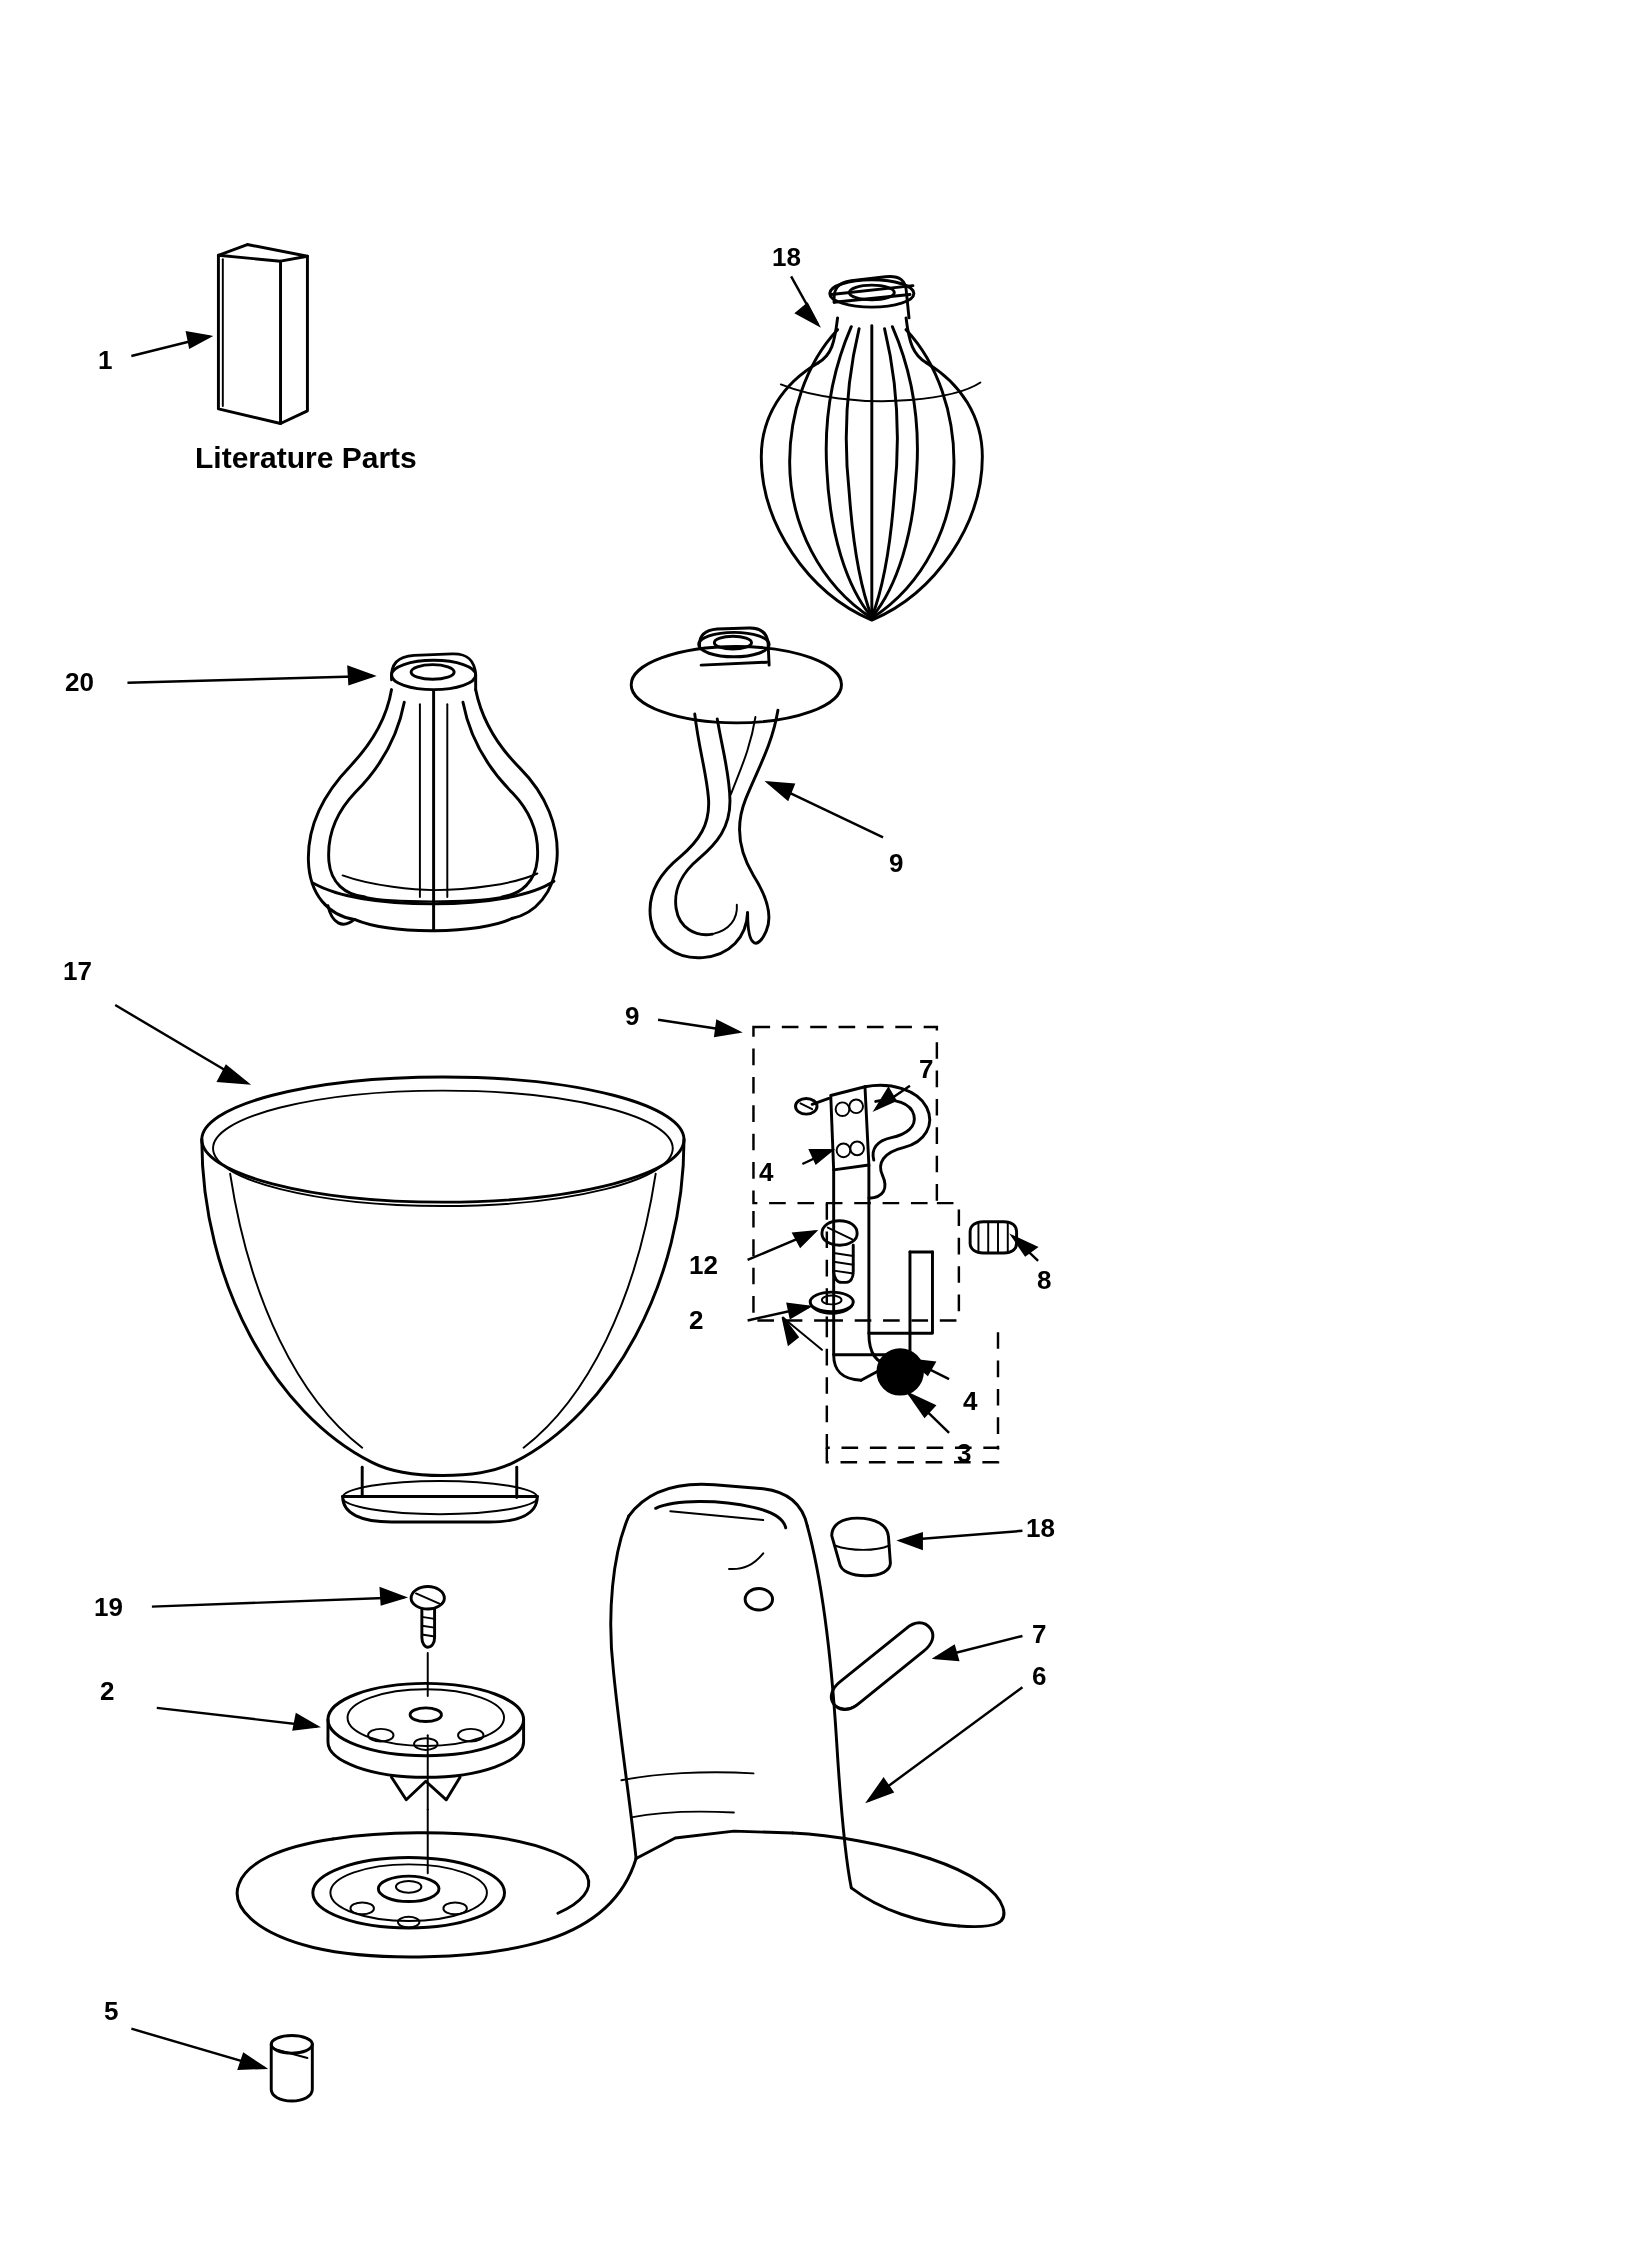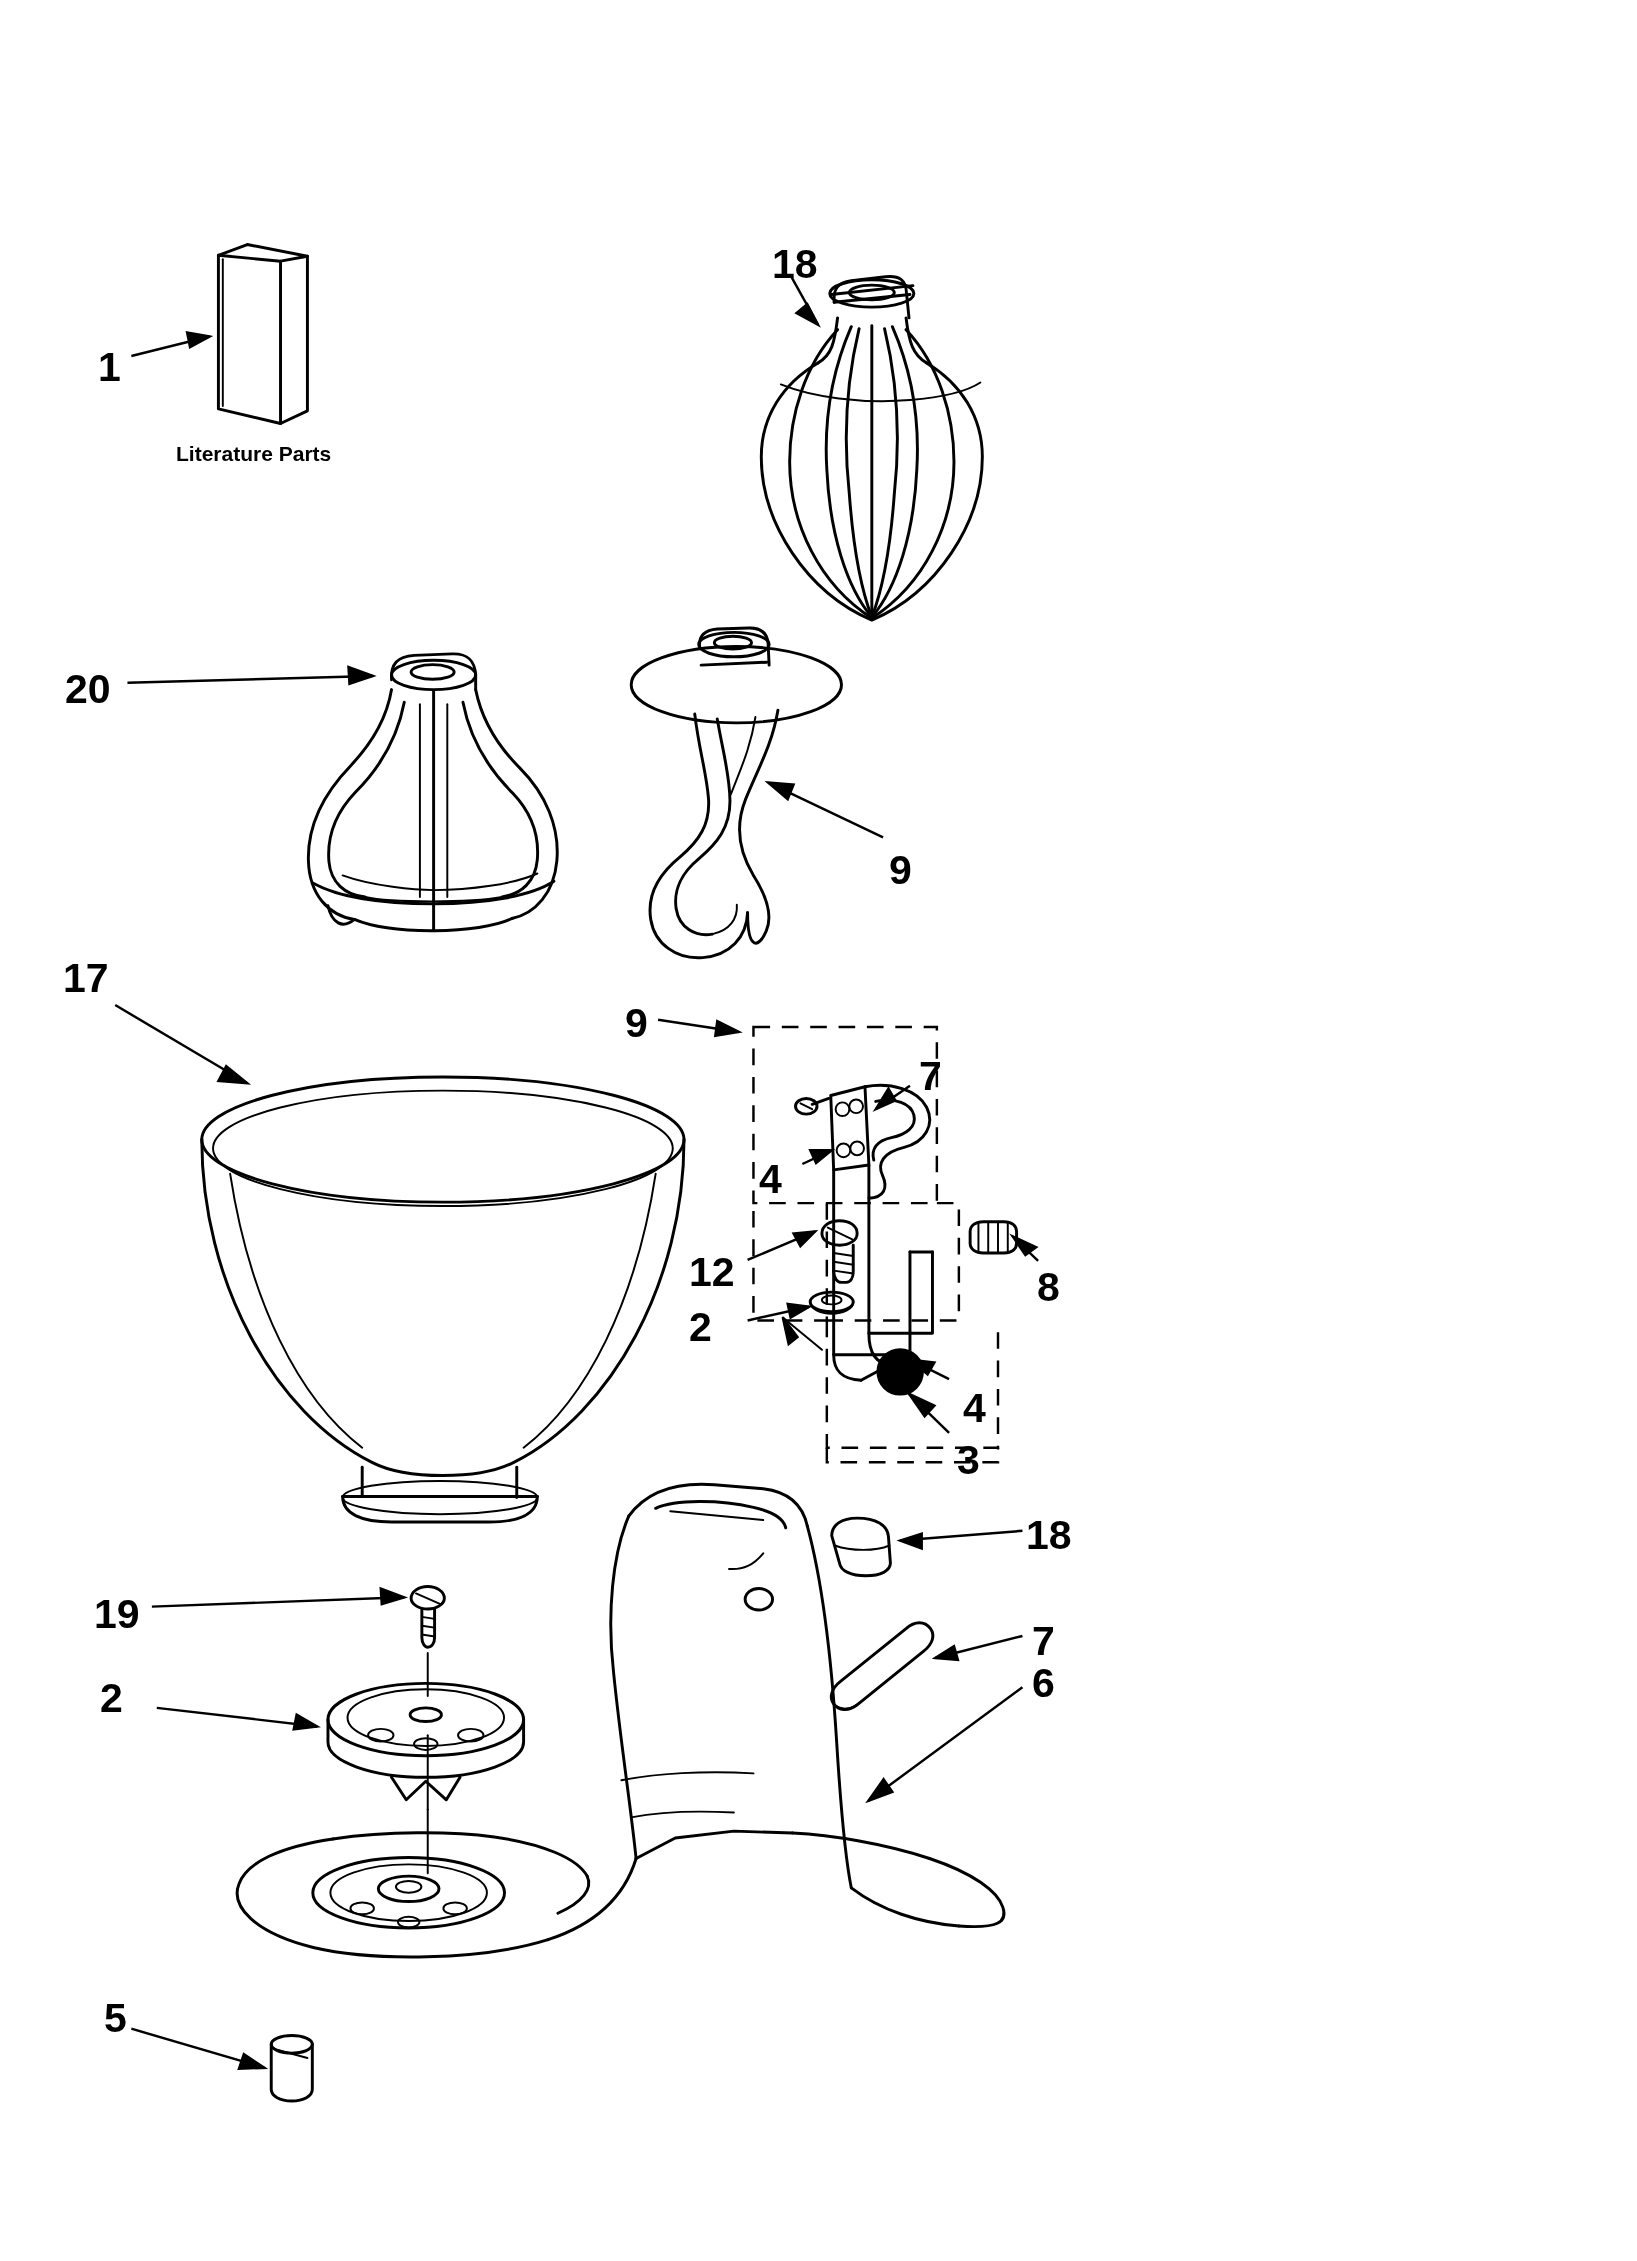--- a/index.html
+++ b/index.html
@@ -13,34 +13,35 @@
   #sheet {
     position: relative;
     width: 1638px;
     height: 2261px;
     background: #ffffff;
     overflow: hidden;
   }
   .callout {
     position: absolute;
     font-family: "Liberation Sans", sans-serif;
-    font-size: 41px;
+    font-size: 26px;
     font-weight: 700;
     color: #000000;
     line-height: 1;
     white-space: nowrap;
   }
   .caption {
     position: absolute;
     font-family: "Liberation Sans", sans-serif;
-    font-size: 21px;
+    font-size: 30px;
     font-weight: 700;
     color: #000000;
     line-height: 1;
     white-space: nowrap;
+    margin-left: 19px;
   }
   .svg-layer {
     position: absolute;
     left: 0;
     top: 0;
     width: 1638px;
     height: 2261px;
   }
   .ln {
     stroke: #000000;

